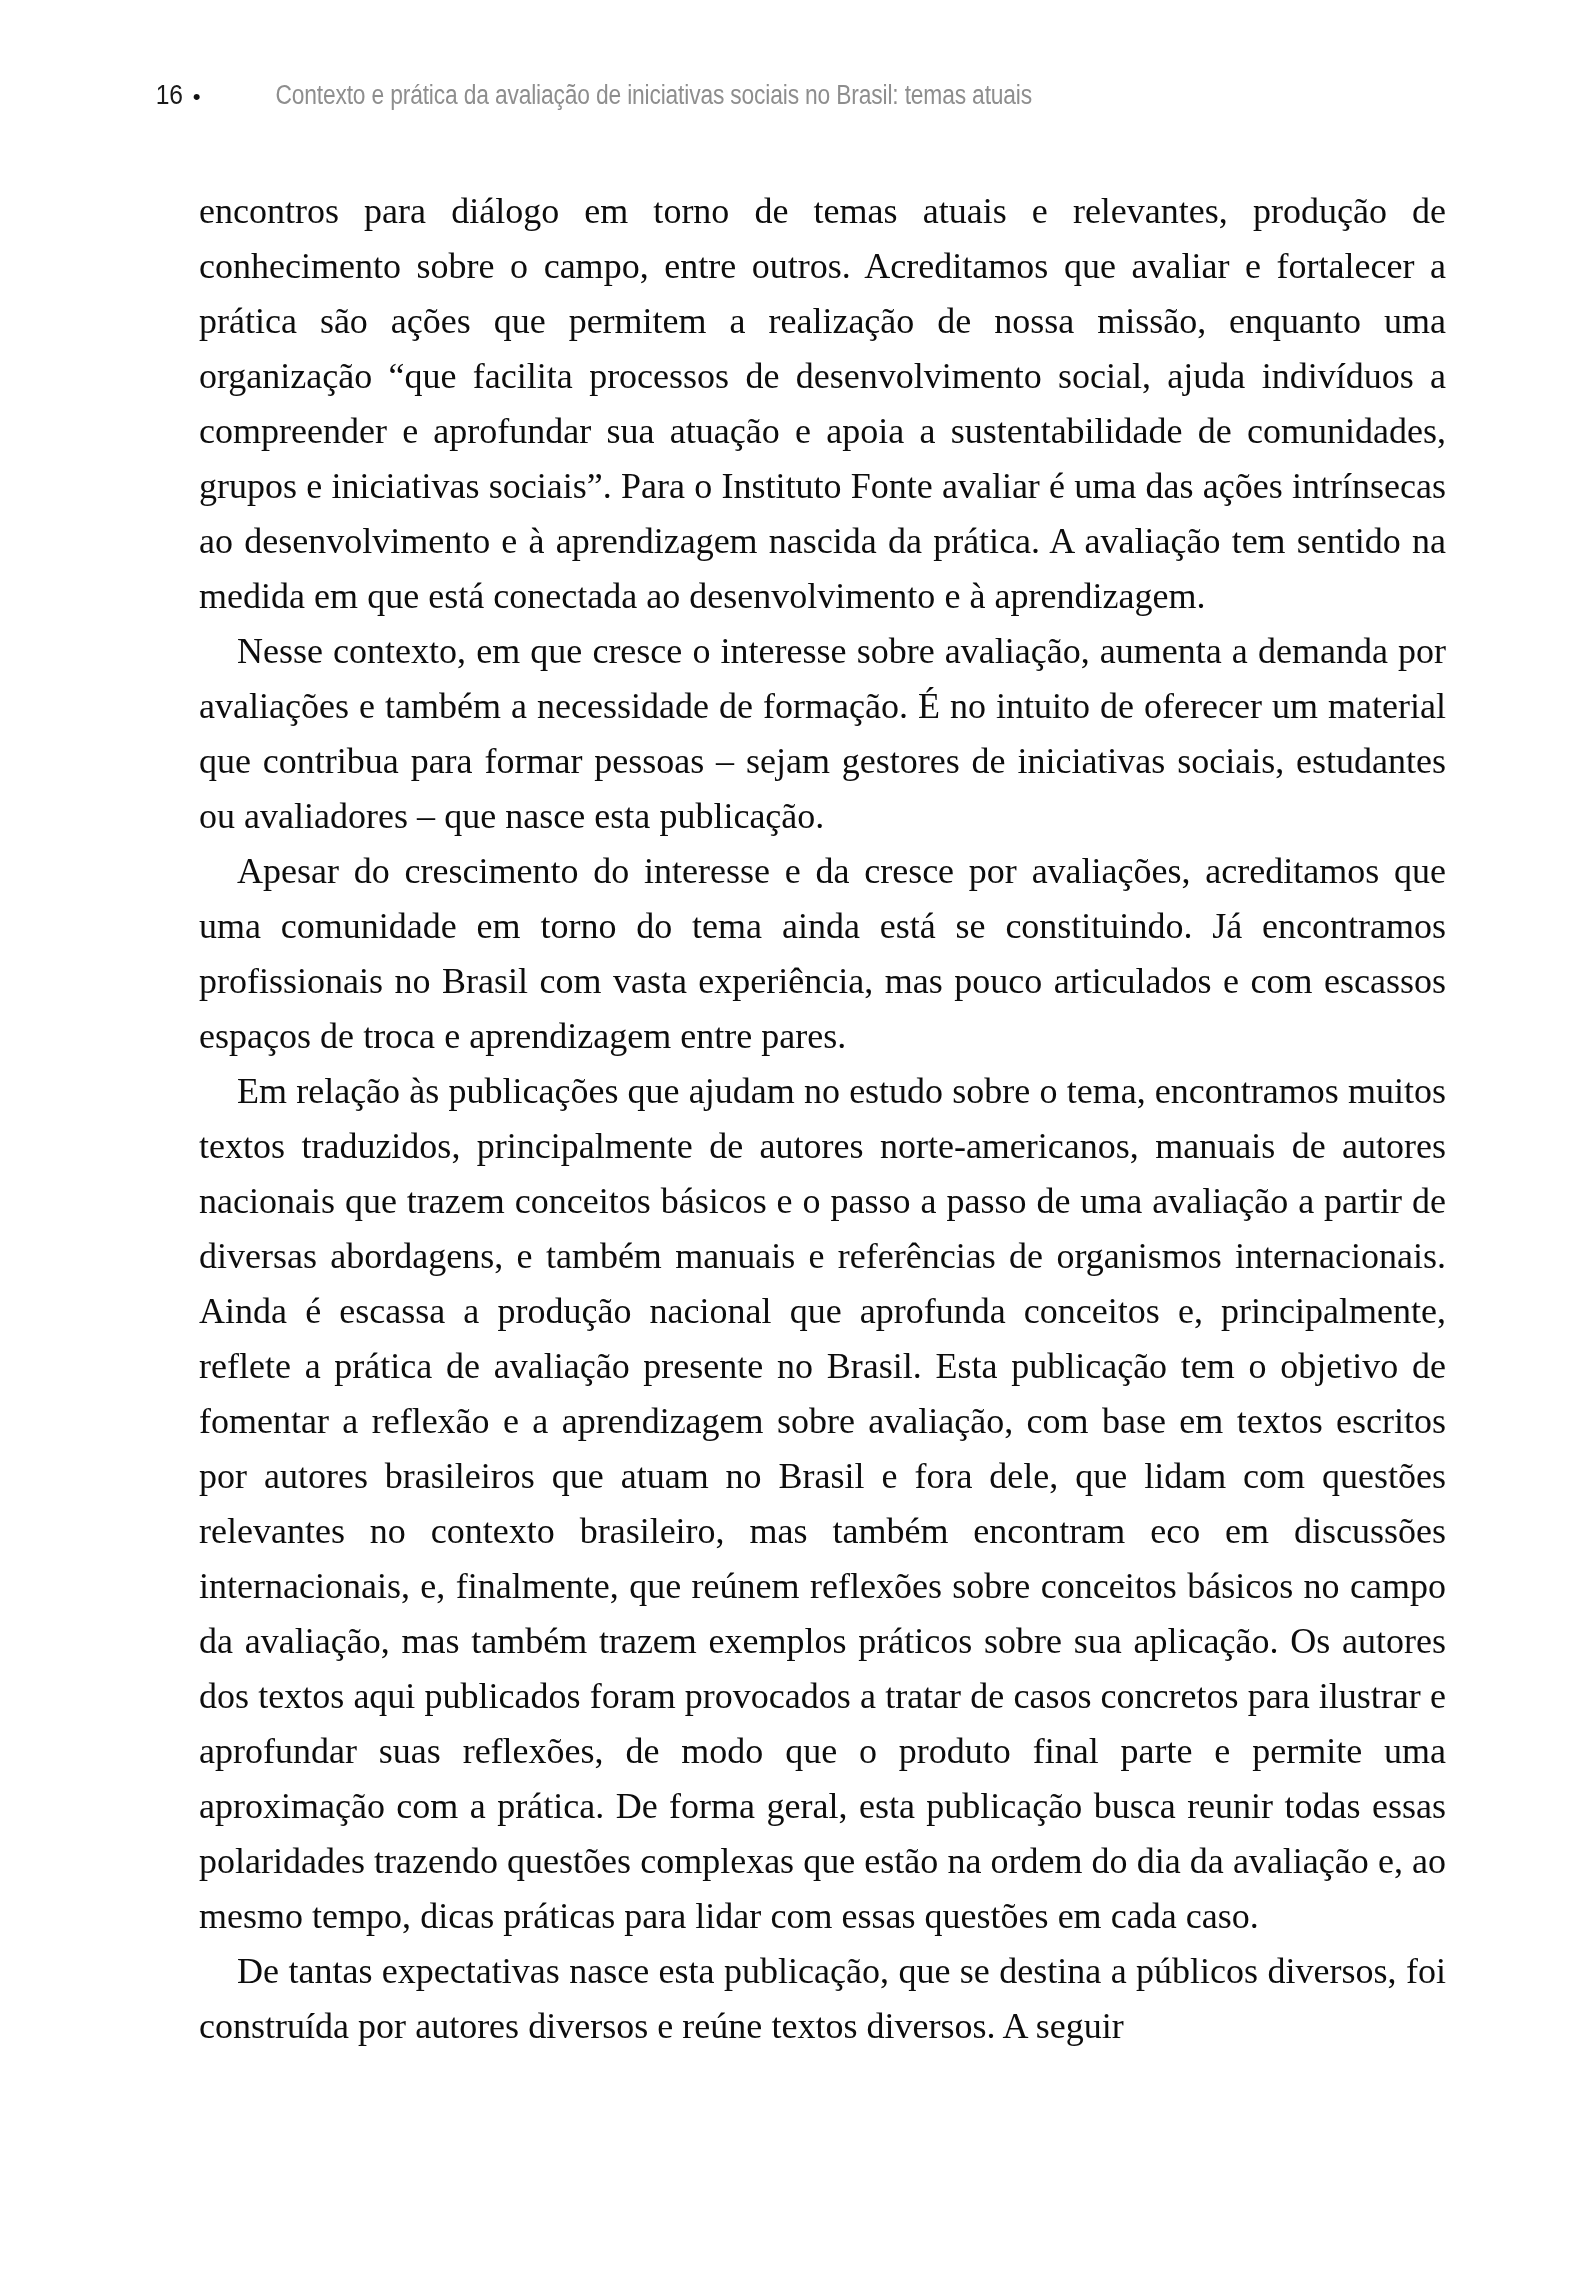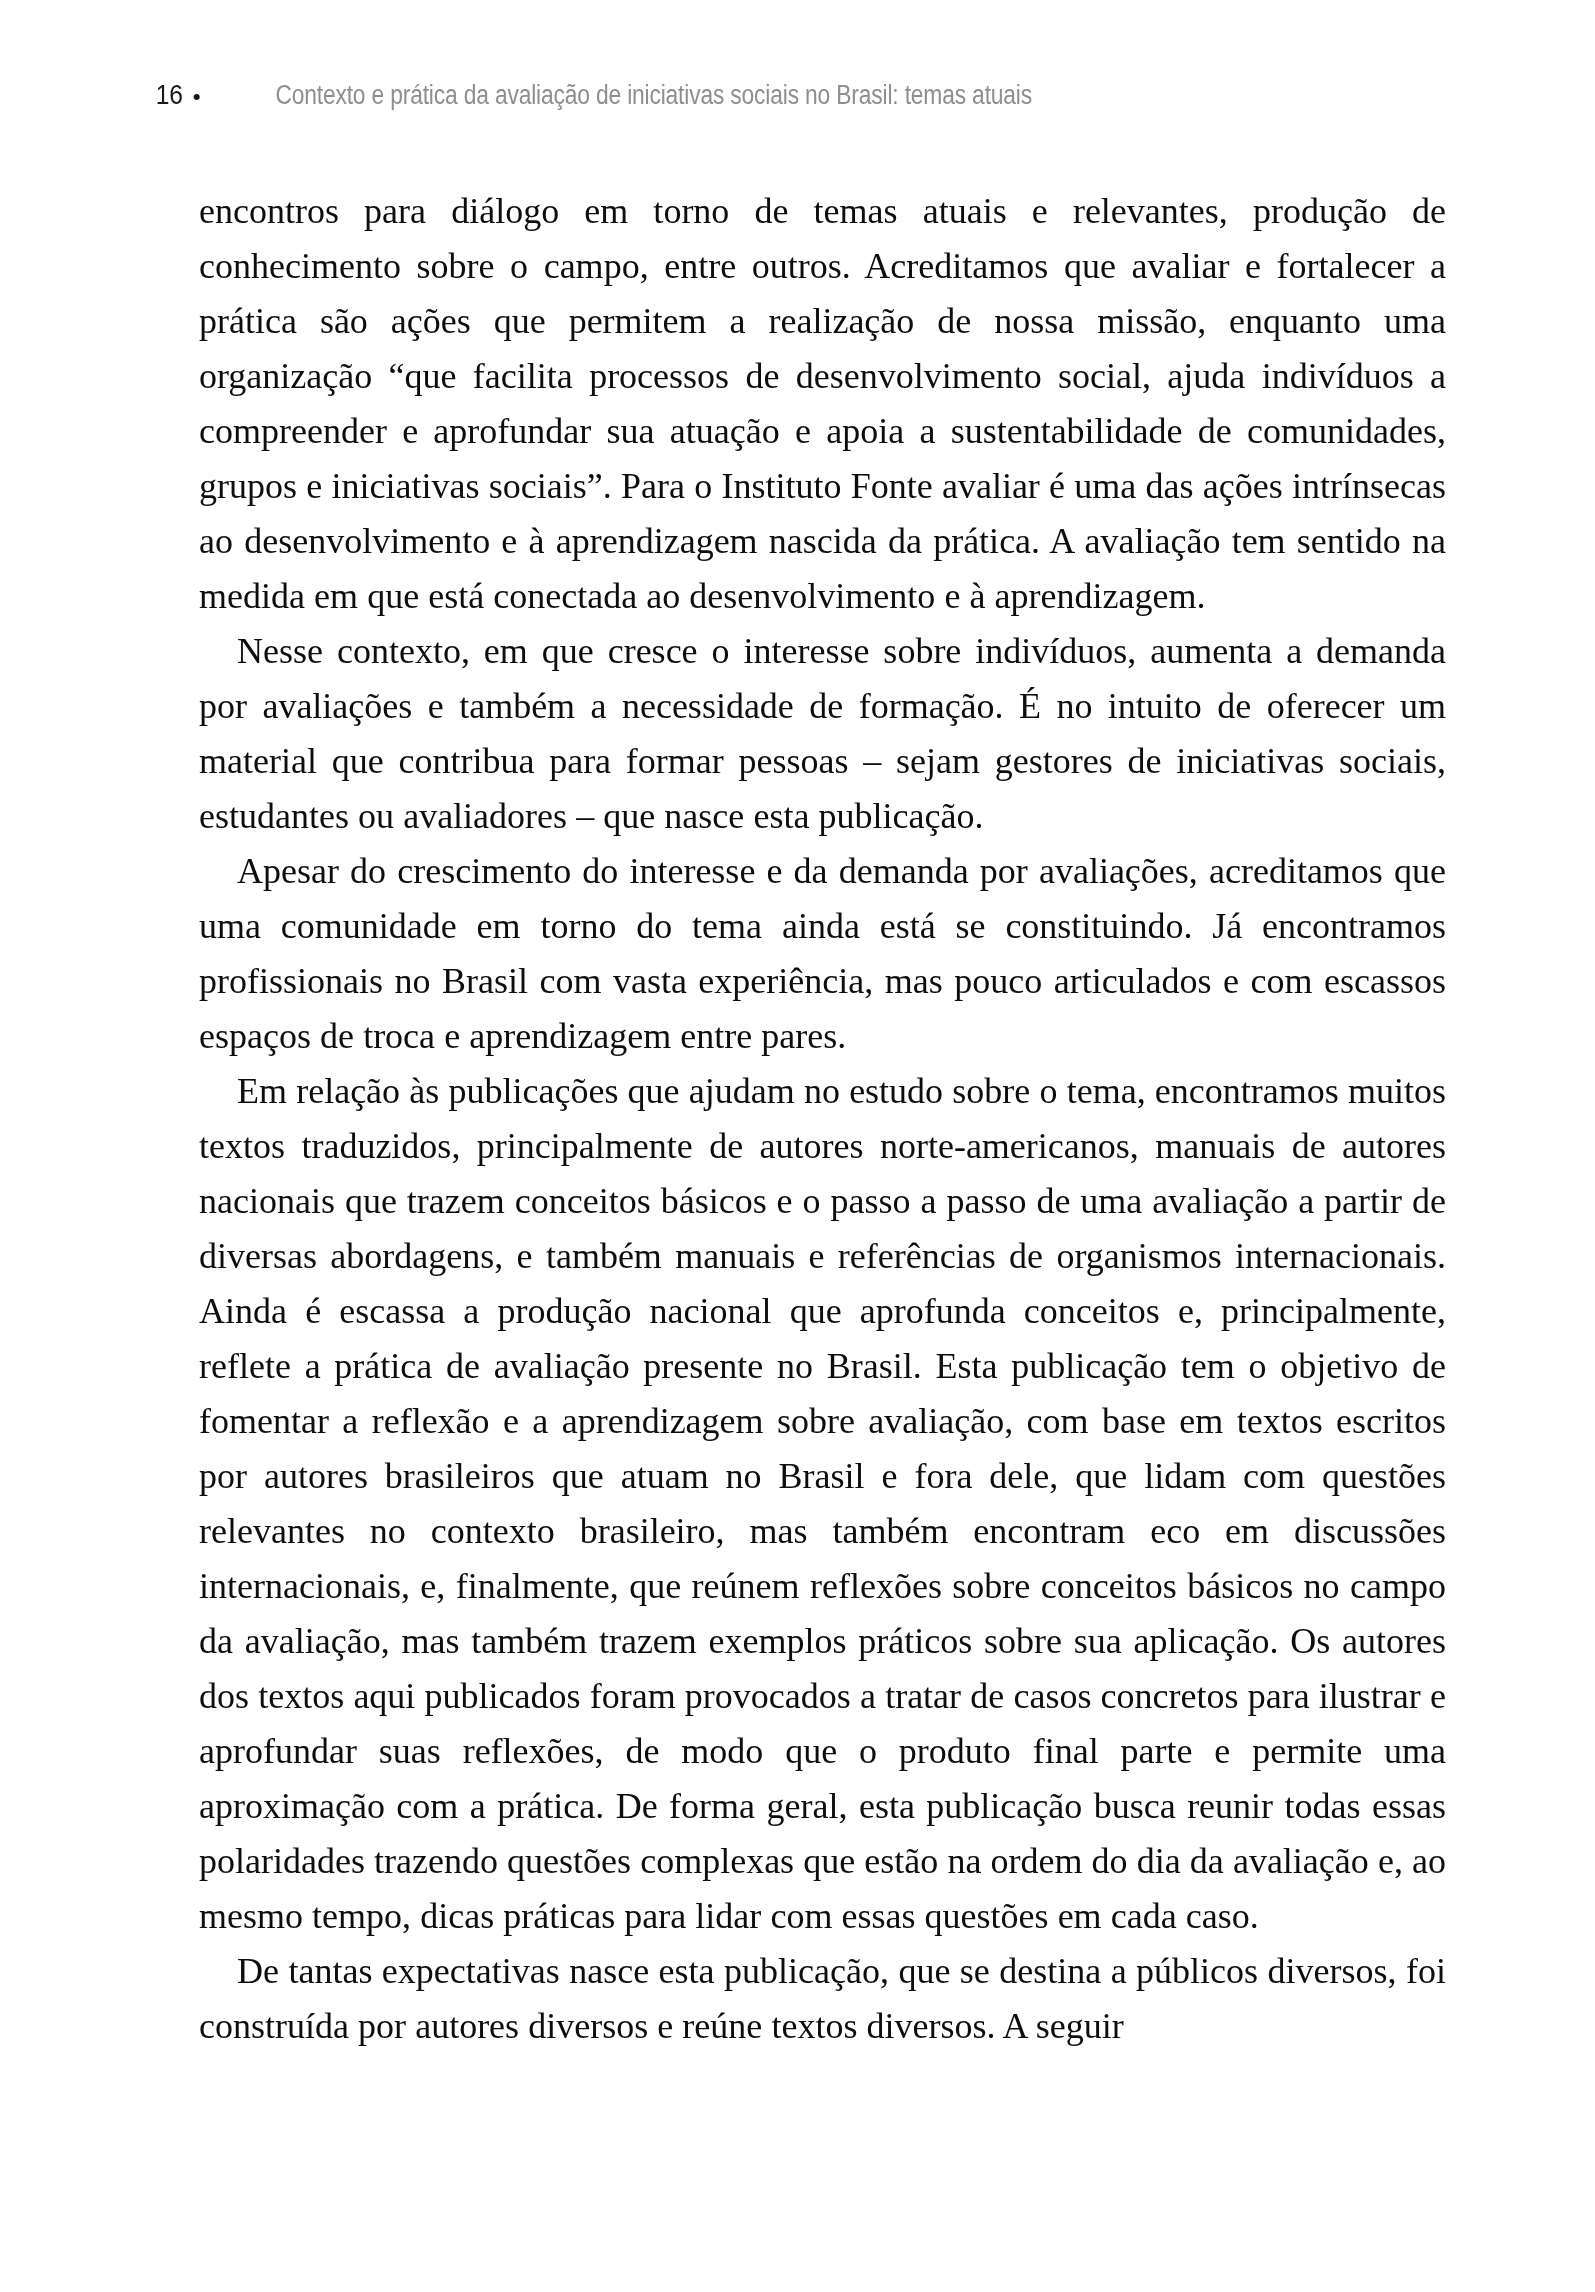--- a/index.html
+++ b/index.html
@@ -96,20 +96,20 @@
 <div class="page">
 
   <div class="running-head">
     <span class="folio">16</span>
     <span class="sep">•</span>
     <span class="head-title">Contexto e prática da avaliação de iniciativas sociais no Brasil: temas atuais</span>
   </div>
 
   <div class="text-block">
     <p class="para">encontros para diálogo em torno de temas atuais e relevantes, produção de conhecimento sobre o campo, entre outros. Acreditamos que avaliar e fortalecer a prática são ações que permitem a realização de nossa missão, enquanto uma organização “que facilita processos de desenvolvimento social, ajuda indivíduos a compreender e aprofundar sua atuação e apoia a sustentabilidade de comunidades, grupos e iniciativas sociais”. Para o Instituto Fonte avaliar é uma das ações intrínsecas ao desenvolvimento e à aprendizagem nascida da prática. A avaliação tem sentido na medida em que está conectada ao desenvolvimento e à aprendizagem.</p>
-    <p class="para indent">Nesse contexto, em que cresce o interesse sobre indivíduos, aumenta a demanda por avaliações e também a necessidade de formação. É no intuito de oferecer um material que contribua para formar pessoas – sejam gestores de iniciativas sociais, estudantes ou avaliadores – que nasce esta publicação.</p>
-    <p class="para indent">Apesar do crescimento do interesse e da demanda por avaliações, acreditamos que uma comunidade em torno do tema ainda está se constituindo. Já encontramos profissionais no Brasil com vasta experiência, mas pouco articulados e com escassos espaços de troca e aprendizagem entre pares.</p>
+    <p class="para indent">Nesse contexto, em que cresce o interesse sobre avaliação, aumenta a demanda por avaliações e também a necessidade de formação. É no intuito de oferecer um material que contribua para formar pessoas – sejam gestores de iniciativas sociais, estudantes ou avaliadores – que nasce esta publicação.</p>
+    <p class="para indent">Apesar do crescimento do interesse e da cresce por avaliações, acreditamos que uma comunidade em torno do tema ainda está se constituindo. Já encontramos profissionais no Brasil com vasta experiência, mas pouco articulados e com escassos espaços de troca e aprendizagem entre pares.</p>
     <p class="para indent">Em relação às publicações que ajudam no estudo sobre o tema, encontramos muitos textos traduzidos, principalmente de autores norte-americanos, manuais de autores nacionais que trazem conceitos básicos e o passo a passo de uma avaliação a partir de diversas abordagens, e também manuais e referências de organismos internacionais. Ainda é escassa a produção nacional que aprofunda conceitos e, principalmente, reflete a prática de avaliação presente no Brasil. Esta publicação tem o objetivo de fomentar a reflexão e a aprendizagem sobre avaliação, com base em textos escritos por autores brasileiros que atuam no Brasil e fora dele, que lidam com questões relevantes no contexto brasileiro, mas também encontram eco em discussões internacionais, e, finalmente, que reúnem reflexões sobre conceitos básicos no campo da avaliação, mas também trazem exemplos práticos sobre sua aplicação. Os autores dos textos aqui publicados foram provocados a tratar de casos concretos para ilustrar e aprofundar suas reflexões, de modo que o produto final parte e permite uma aproximação com a prática. De forma geral, esta publicação busca reunir todas essas polaridades trazendo questões complexas que estão na ordem do dia da avaliação e, ao mesmo tempo, dicas práticas para lidar com essas questões em cada caso.</p>
     <p class="para indent">De tantas expectativas nasce esta publicação, que se destina a públicos diversos, foi construída por autores diversos e reúne textos diversos. A seguir</p>
   </div>
 
 </div>
 
 
 </body></html>

